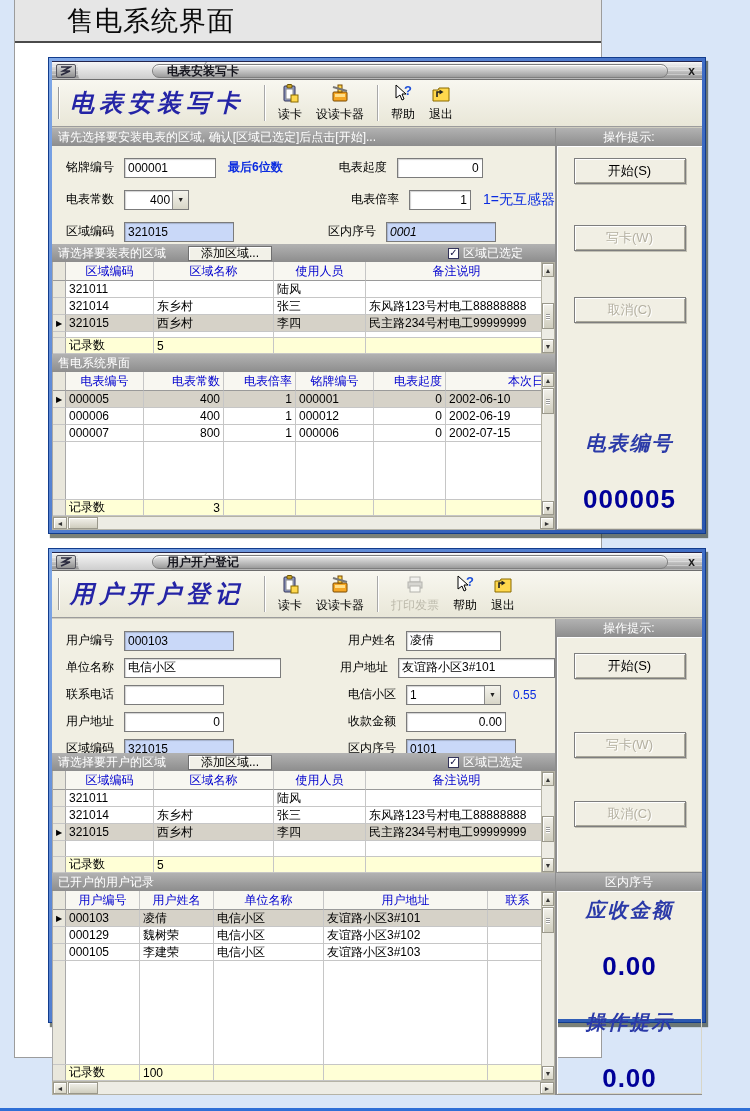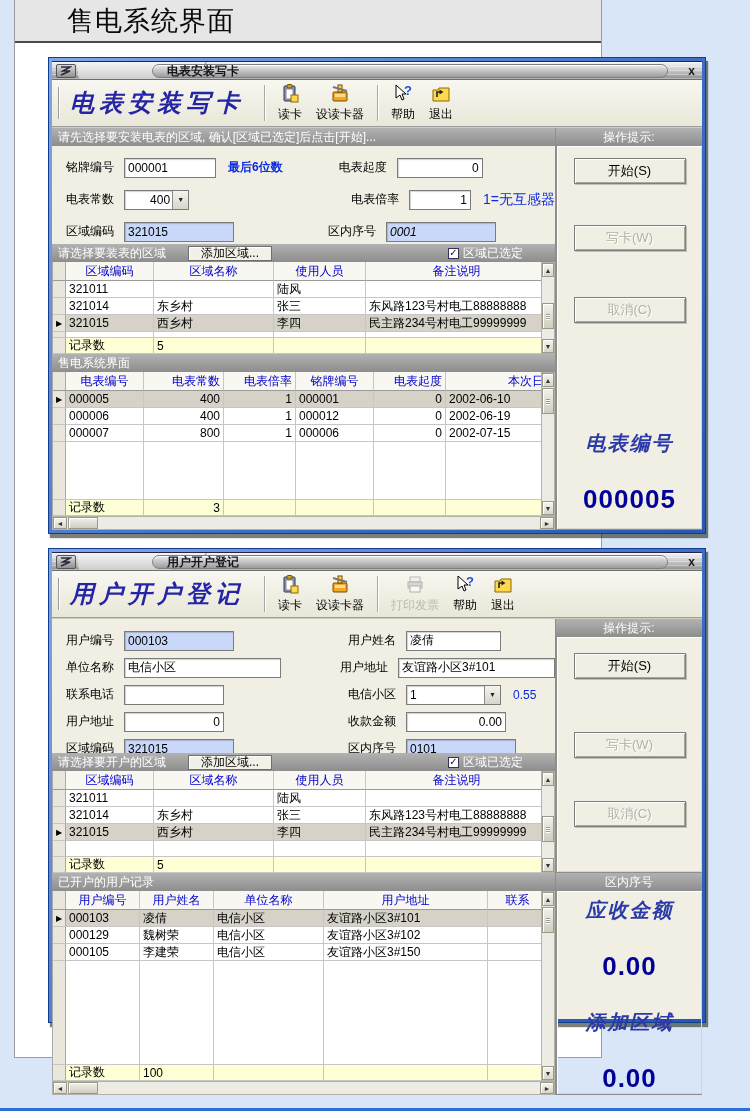--- a/index.html
+++ b/index.html
@@ -528,21 +528,21 @@
                   <div class="tc c1">魏树荣</div>
                   <div class="tc c2">电信小区</div>
                   <div class="tc c3">友谊路小区3#102</div>
                   <div class="tc c4"></div>
                 </div>
                 <div class="trow">
                   <div class="gut"></div>
                   <div class="tc c0">000105</div>
                   <div class="tc c1">李建荣</div>
                   <div class="tc c2">电信小区</div>
-                  <div class="tc c3">友谊路小区3#150</div>
+                  <div class="tc c3">友谊路小区3#103</div>
                   <div class="tc c4"></div>
                 </div>
                 <div class="trow tfill">
                   <div class="gut"></div>
                   <div class="tc c0"></div>
                   <div class="tc c1"></div>
                   <div class="tc c2"></div>
                   <div class="tc c3"></div>
                   <div class="tc c4"></div>
                 </div>
@@ -575,21 +575,21 @@
           <div class="graybar center">操作提示:</div>
           <div class="rc-inner" style="flex:0 0 236px;">
             <div class="btn" style="margin-top:16px;">开始(S)</div>
             <div class="btn disabled" style="margin-top:26px;">写卡(W)</div>
             <div class="btn disabled" style="margin-top:16px;">取消(C)</div>
           </div>
           <div class="graybar center">区内序号</div>
           <div class="rc-inner" style="flex:1;">
             <div class="kai" style="margin-top:6px;">应收金额</div>
             <div class="bignum">0.00</div>
-            <div class="kai">添加区域</div>
+            <div class="kai">操作提示</div>
             <div class="bignum">0.00</div>
           </div>
         </div>
       </div>
     </div>
   </div>
 </div>
 
 <div class="bottom-line"></div>
 

